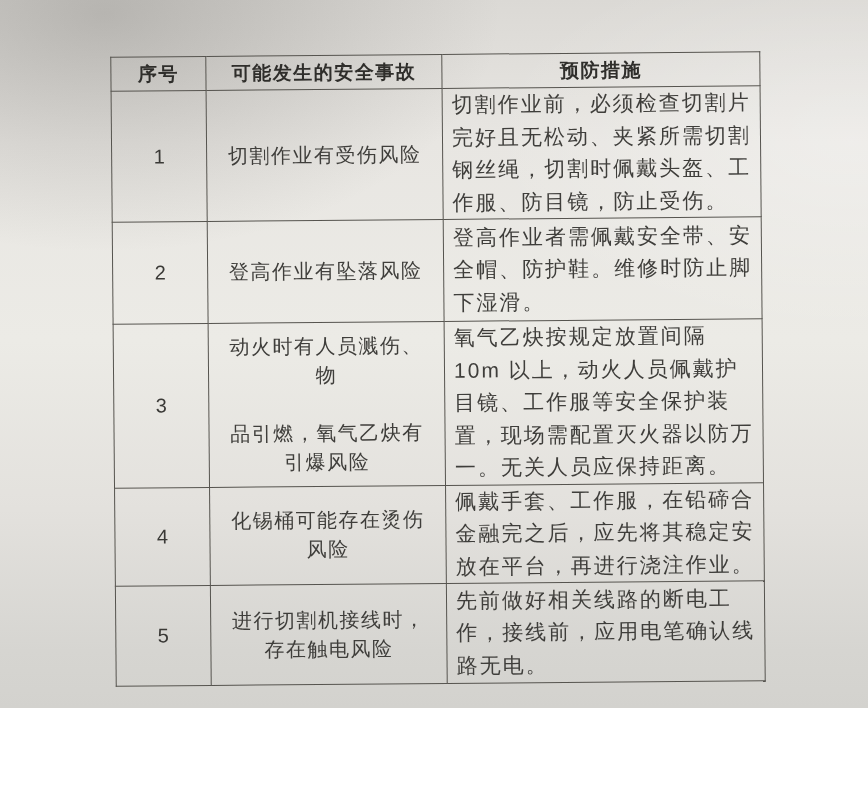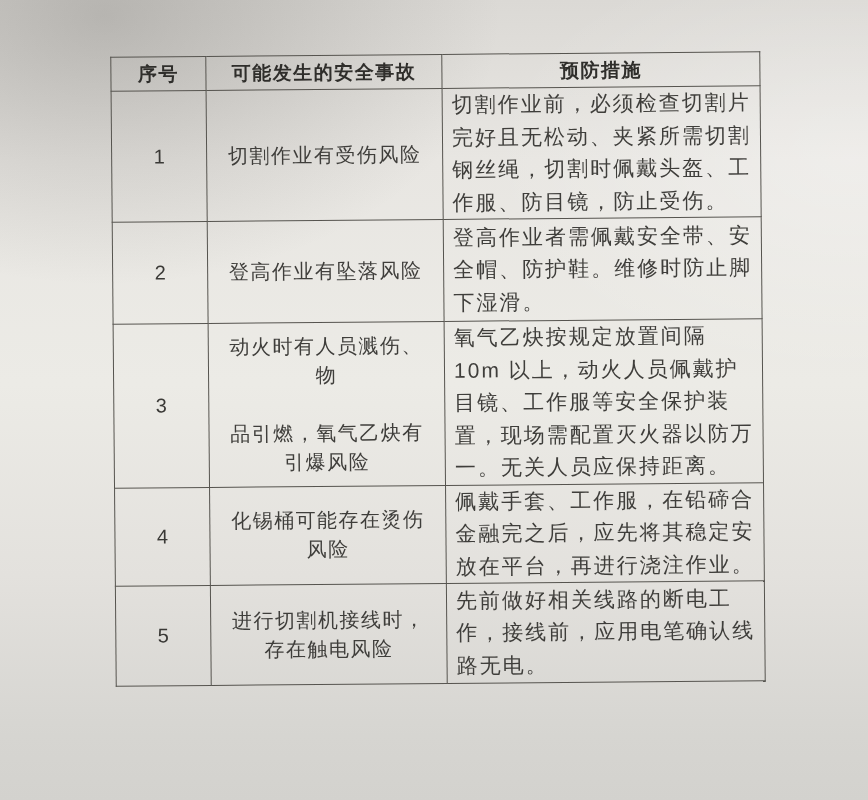--- a/index.html
+++ b/index.html
@@ -8,21 +8,21 @@
     width: 868px;
     height: 800px;
     overflow: hidden;
     font-family: "Liberation Sans", sans-serif;
   }
 
   
   .photo {
     position: relative;
     width: 868px;
-    height: 800px;
+    height: 708px;
     background:
       radial-gradient(95% 70% at 12% 2%, rgba(96, 94, 90, 0.30), rgba(96, 94, 90, 0) 48%),
       radial-gradient(70% 45% at 98% 20%, rgba(255, 255, 255, 0.30), rgba(255, 255, 255, 0) 60%),
       linear-gradient(180deg, #dbd9d5 0%, #e8e6e2 20%, #ecebe6 48%, #e3e1dd 72%, #d6d5d1 92%, #d3d2ce 100%);
   }
 
   table.risk-table {
     position: absolute;
     left: 113px;
     top: 54px;

